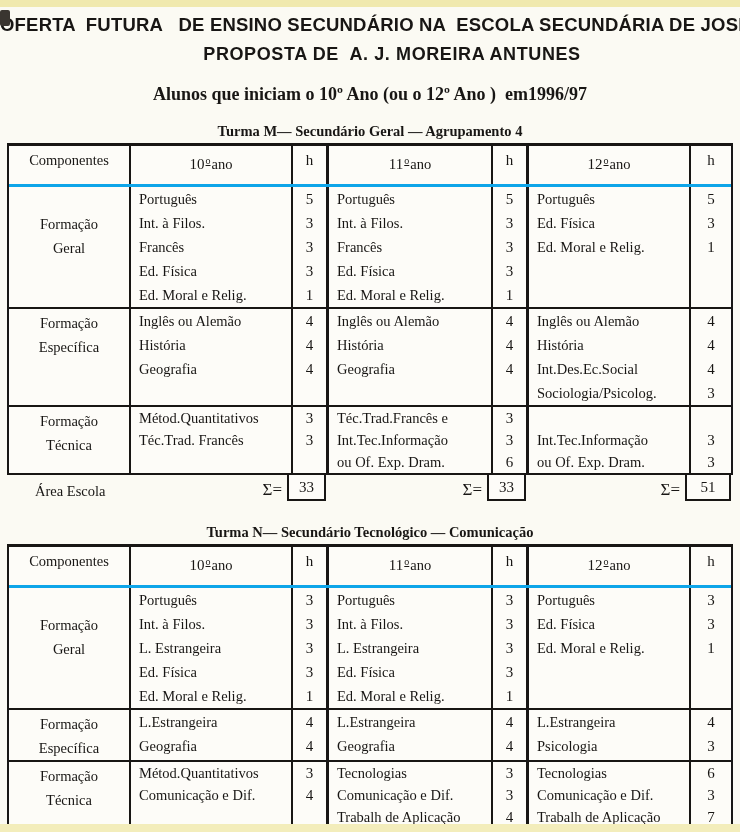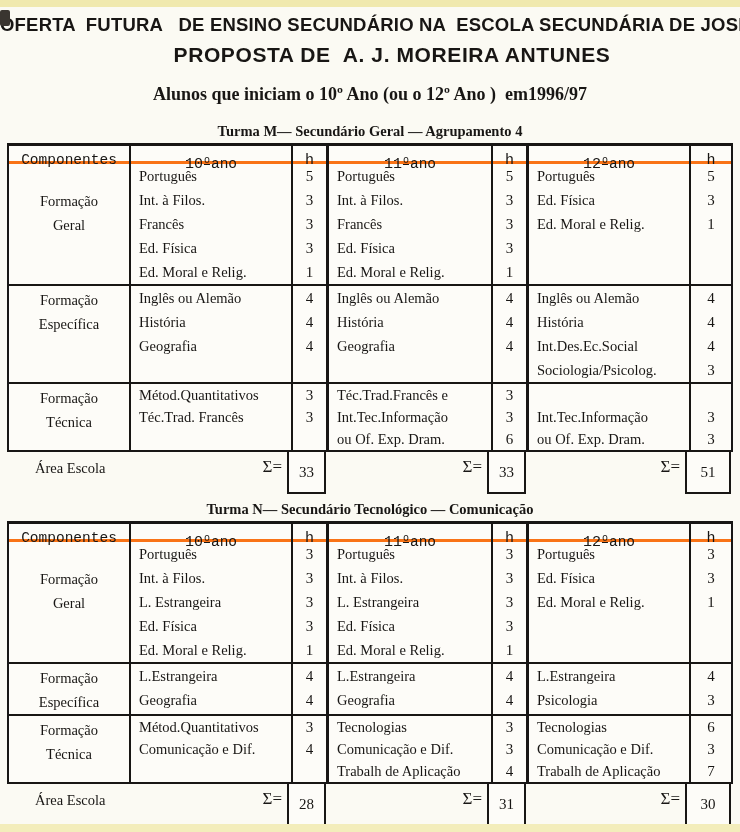--- a/index.html
+++ b/index.html
@@ -9,30 +9,30 @@
     background:#fbfaf3; color:#181614;
     font-family:"Liberation Serif", serif;
   }
   .band-top { position:absolute; top:0; left:0; right:0; height:7px; background:#f0e9ae; }
   .band-bottom { position:absolute; bottom:0; left:0; right:0; height:8px; background:#f3edbb; }
   .smudge { position:absolute; top:10px; left:0; width:10px; height:16px; background:#3a3530; border-radius:2px; }
 
   .titles { padding-top:12px; text-align:center; }
   .titles div { white-space:pre; }
   .t1 { font-family:"Liberation Sans", sans-serif; font-weight:700; font-size:18.5px; line-height:25px; letter-spacing:0.2px; }
-  .t2 { font-family:"Liberation Sans", sans-serif; font-weight:700; font-size:21px; line-height:29px; letter-spacing:0.6px; margin-top:3px;margin-left:44px; }
+  .t2 { font-family:"Liberation Sans", sans-serif; font-weight:700; font-size:18px; line-height:29px; letter-spacing:0.6px; margin-top:3px;margin-left:44px; }
   .t3 { font-family:"Liberation Serif", serif; font-weight:700; font-size:18px; line-height:24px; margin-top:13px; }
 
   .tbl-block { margin:0 0 0 7px; width:726px; }
   .tbl-block.first { margin-top:16px; }
   .tbl-block.second { margin-top:12px; }
   .tbl-caption { text-align:center; font-weight:700; font-size:14.5px; line-height:19px; margin-bottom:2px; }
 
   .sched-table { border:2px solid #181614; border-top-width:3px; background:#fdfcf8; }
-  .hdr-row { display:grid; grid-template-columns:120px 162px 35px 165px 35px 163px 42px; border-bottom:3px solid #f97316; height:18px; align-items:center;font-family:Liberation Mono, monospace; }
+  .hdr-row { display:grid; grid-template-columns:120px 162px 35px 165px 35px 163px 42px; border-bottom:3px solid #0ea5e9; height:41px; align-items:center; }
   .hcell { text-align:center; font-size:14.5px; height:100%; line-height:29px; white-space:nowrap; }
   .yr-num { font-size:15px; }
   .yr-ord { font-size:10px; vertical-align:5px; text-decoration:underline; margin-left:1px; }
   .yr-word { margin-left:1px; }
   .hcol { font-size:15px; }
 
   .section { display:grid; grid-template-columns:120px 162px 35px 165px 35px 163px 42px; border-top:2px solid #181614; --rh:24px; }
   .hdr-row + .section { border-top:none; }
   .section.compact { --rh:22px; }
   .sched-table .c1, .sched-table .c2, .sched-table .c4, .sched-table .c6 { border-left:2px solid #181614; }
@@ -43,21 +43,21 @@
   .hval { text-align:center; font-size:15px; line-height:var(--rh); height:var(--rh); }
   .label-col { text-align:center; }
   .lab-line { font-size:14.5px; line-height:24px; }
   .label-mid .label-col { padding-top:25px; }
   .label-top .label-col { padding-top:2px; }
 
   .foot-row { display:grid; grid-template-columns:120px 162px 35px 165px 35px 163px 42px; height:36px; }
   .foot-label { padding-left:28px; font-size:14.5px; line-height:32px; white-space:nowrap; }
   .sigma { text-align:right; padding-right:7px; font-size:17px; line-height:30px; }
   .sumbox-wrap { position:relative; }
-  .sumbox { margin-top:-2px; margin-left:-2px; width:calc(100% + 4px); height:44px; border:2px solid #181614; background:#fdfcf8;
+  .sumbox { margin-top:-2px; margin-left:-2px; width:calc(100% + 4px); height:28px; border:2px solid #181614; background:#fdfcf8;
             display:flex; align-items:center; justify-content:center; font-size:15px; }
 </style>
 </head>
 <body>
 
 <div class="band-top"></div>
 <div class="smudge"></div>
 
 <div class="titles">
   <div class="t1">OFERTA  FUTURA   DE ENSINO SECUNDÁRIO NA  ESCOLA SECUNDÁRIA DE JOSÉ ESTÊVÃO</div>

